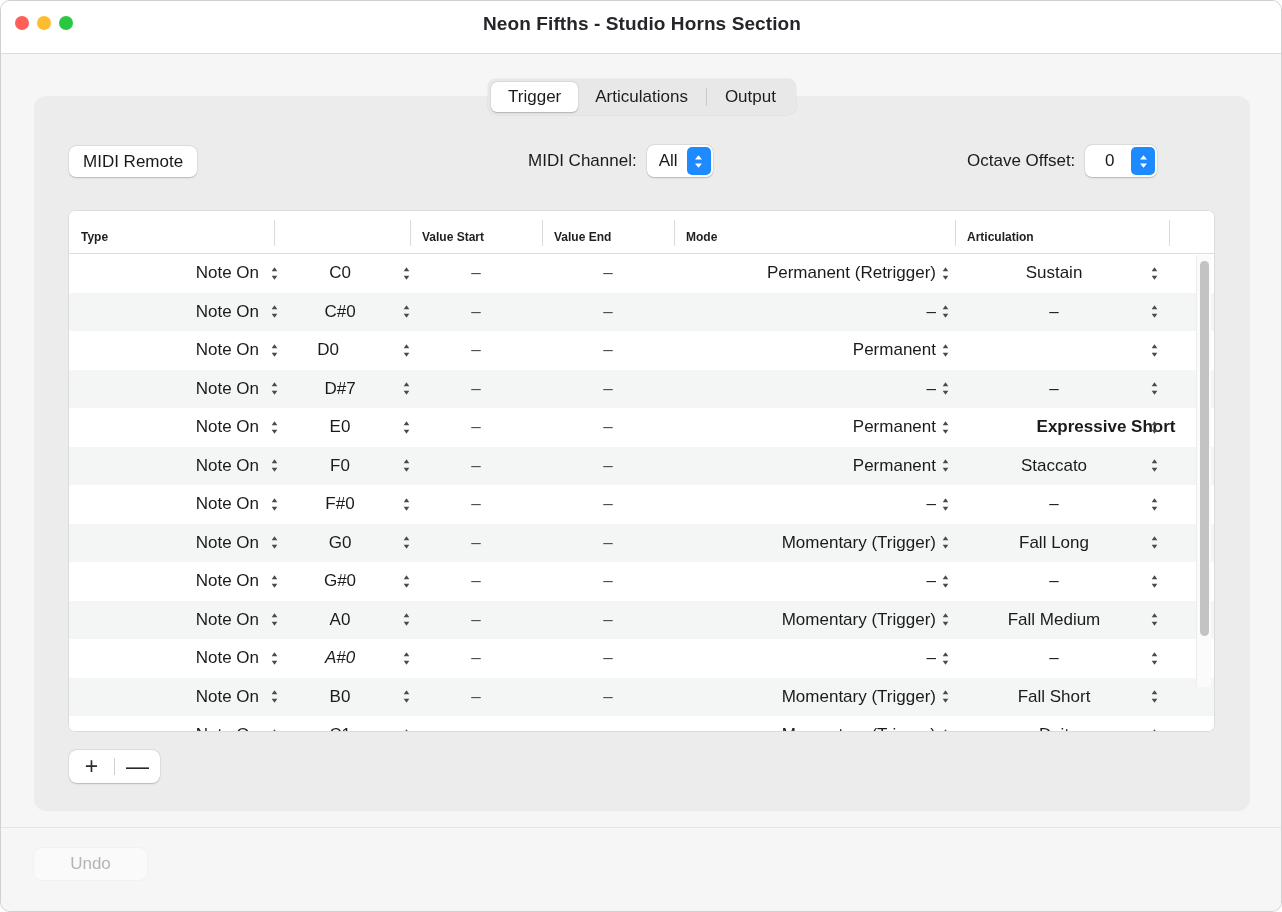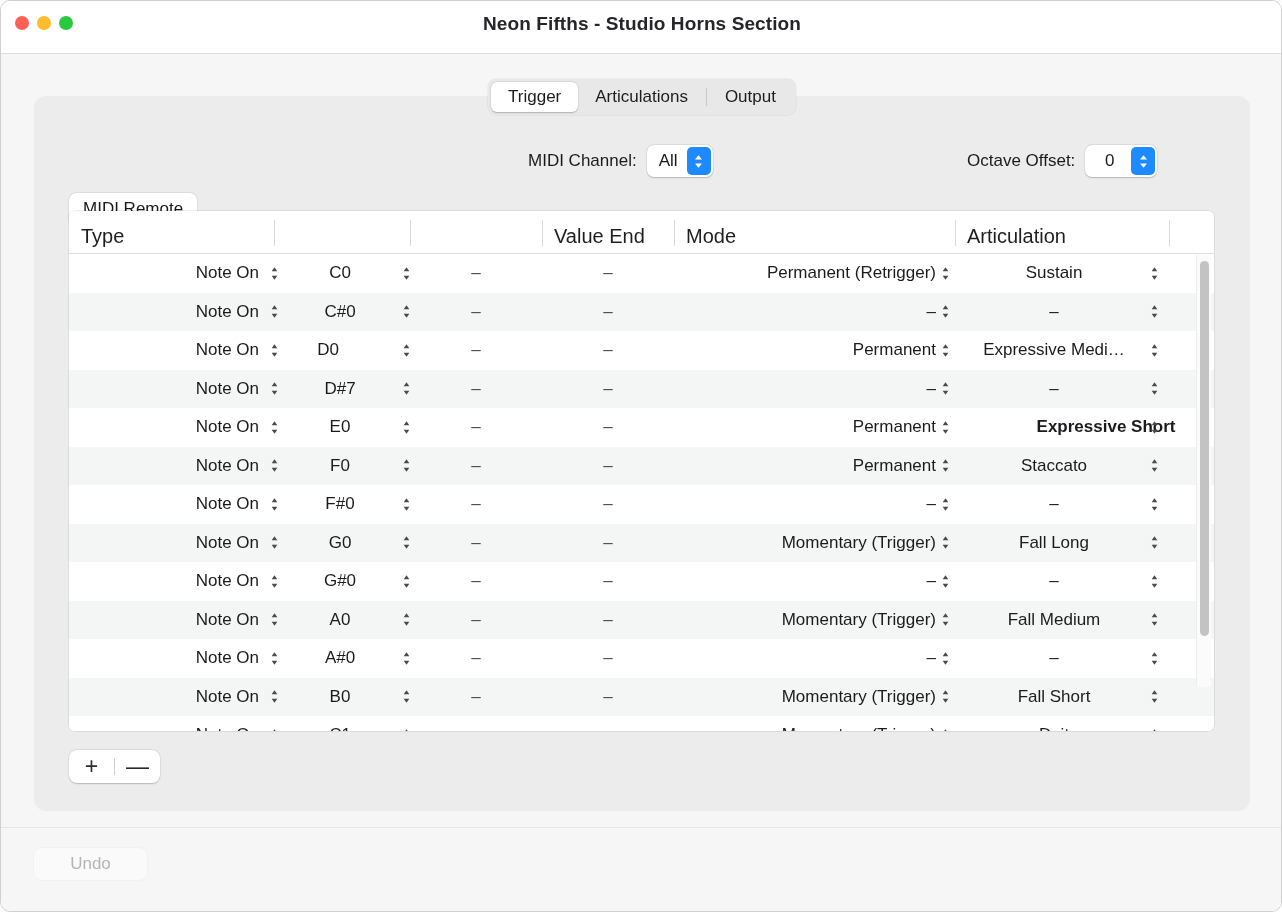--- a/index.html
+++ b/index.html
@@ -119,21 +119,20 @@
     padding: 0 14px;
     display: flex;
     align-items: center;
     background: #ffffff;
     border-radius: 7px;
     font-size: 17px;
     color: #18181a;
     box-shadow: 0 0.5px 1.5px rgba(0,0,0,0.2), 0 0 0 0.5px rgba(0,0,0,0.06);
     cursor: default;
     white-space: nowrap;
-    margin-top: 47px;
   }
 
   .ctrl-group {
     position: absolute;
     display: flex;
     align-items: center;
     gap: 10px;
     top: 49px;
   }
   .ctrl-group.midi-ch { left: 494px; }
@@ -193,24 +192,25 @@
     height: 43px;
     background: #ffffff;
     border-bottom: 1px solid #dedede;
   }
   .th {
     position: absolute;
     top: 0;
     height: 51px;
     display: flex;
     align-items: center;
-    font-size: 20px;
+    font-size: 12px;
     color: #1f1f21;
     padding-left: 12px;
     white-space: nowrap;
+    font-weight: bold;
   }
   .col-div {
     position: absolute;
     top: 9px;
     width: 1px;
     height: 26px;
     background: #dadada;
   }
 
   .tbody {
@@ -374,20 +374,21 @@
         </div>
       </div>
     </div>
 
     <div class="table-shell">
 
       <div class="thead">
         <div class="th" style="left:0;   width:205px;">Type</div>
         <div class="col-div" style="left:205px;"></div>
         <div class="col-div" style="left:341px;"></div>
+        <div class="th" style="left:341px; width:132px;">Value Start</div>
         <div class="col-div" style="left:473px;"></div>
         <div class="th" style="left:473px; width:132px;">Value End</div>
         <div class="col-div" style="left:605px;"></div>
         <div class="th" style="left:605px; width:281px;">Mode</div>
         <div class="col-div" style="left:886px;"></div>
         <div class="th" style="left:886px; width:214px;">Articulation</div>
         <div class="col-div" style="left:1100px;"></div>
       </div>
 
       <div class="tbody" id="tbody">
@@ -472,21 +473,20 @@
             </div>
             <div class="cell ctr dash" style="left: 341px; width: 132px;">–</div>
             <div class="cell ctr dash" style="left: 473px; width: 132px;">–</div>
             <div class="cell rt" style="left: 605px; width: 262px;">Permanent</div>
             <div class="stepper" style="left: 869px;">
               <svg width="9" height="15" viewBox="0 0 9 15">
                 <path d="M4.5 1.3 L7.3 5.2 L1.7 5.2 Z" fill="#4a4a4c"></path>
                 <path d="M4.5 13.7 L1.7 9.8 L7.3 9.8 Z" fill="#4a4a4c"></path>
               </svg>
             </div>
-            <div class="cell ctr" style="left: 886px; width: 198px;">Expressive Medi…</div>
             <div class="stepper" style="left: 1078px;">
               <svg width="9" height="15" viewBox="0 0 9 15">
                 <path d="M4.5 1.3 L7.3 5.2 L1.7 5.2 Z" fill="#4a4a4c"></path>
                 <path d="M4.5 13.7 L1.7 9.8 L7.3 9.8 Z" fill="#4a4a4c"></path>
               </svg>
             </div>
           </div>
           <div class="row alt">
             <div class="cell rt" style="left: 0px; width: 190px;">Note On</div>
             <div class="stepper" style="left: 198px;">
@@ -712,21 +712,21 @@
             </div>
           </div>
           <div class="row">
             <div class="cell rt" style="left: 0px; width: 190px;">Note On</div>
             <div class="stepper" style="left: 198px;">
               <svg width="9" height="15" viewBox="0 0 9 15">
                 <path d="M4.5 1.3 L7.3 5.2 L1.7 5.2 Z" fill="#4a4a4c"></path>
                 <path d="M4.5 13.7 L1.7 9.8 L7.3 9.8 Z" fill="#4a4a4c"></path>
               </svg>
             </div>
-            <div class="cell ctr" style="left: 218px; width: 106px;">A#0</div>
+            <div class="cell ctr" style="left: 218px; width: 106px; font-style: italic;">A#0</div>
             <div class="stepper" style="left: 330px;">
               <svg width="9" height="15" viewBox="0 0 9 15">
                 <path d="M4.5 1.3 L7.3 5.2 L1.7 5.2 Z" fill="#4a4a4c"></path>
                 <path d="M4.5 13.7 L1.7 9.8 L7.3 9.8 Z" fill="#4a4a4c"></path>
               </svg>
             </div>
             <div class="cell ctr dash" style="left: 341px; width: 132px;">–</div>
             <div class="cell ctr dash" style="left: 473px; width: 132px;">–</div>
             <div class="cell rt" style="left: 605px; width: 262px;">–</div>
             <div class="stepper" style="left: 869px;">

